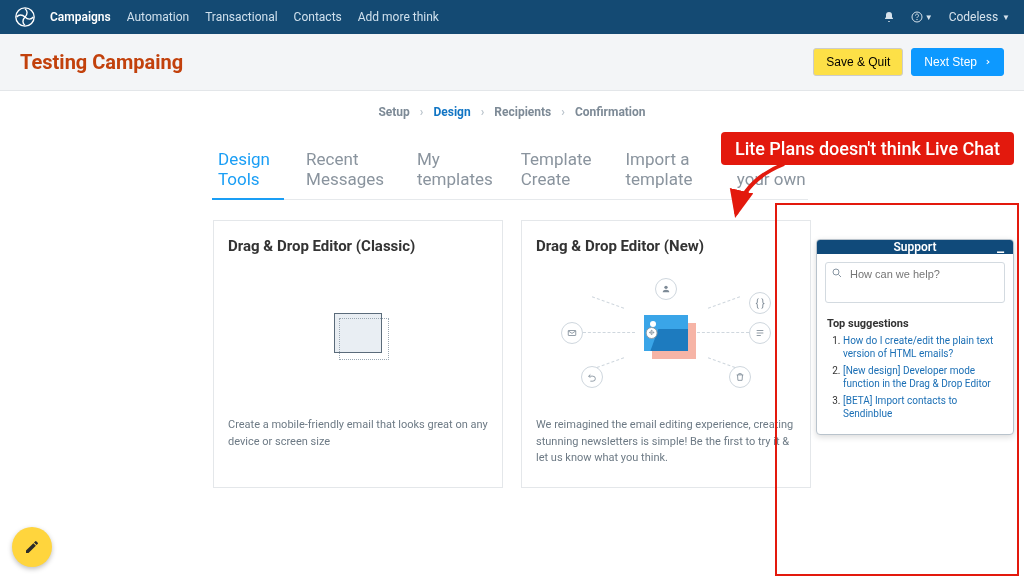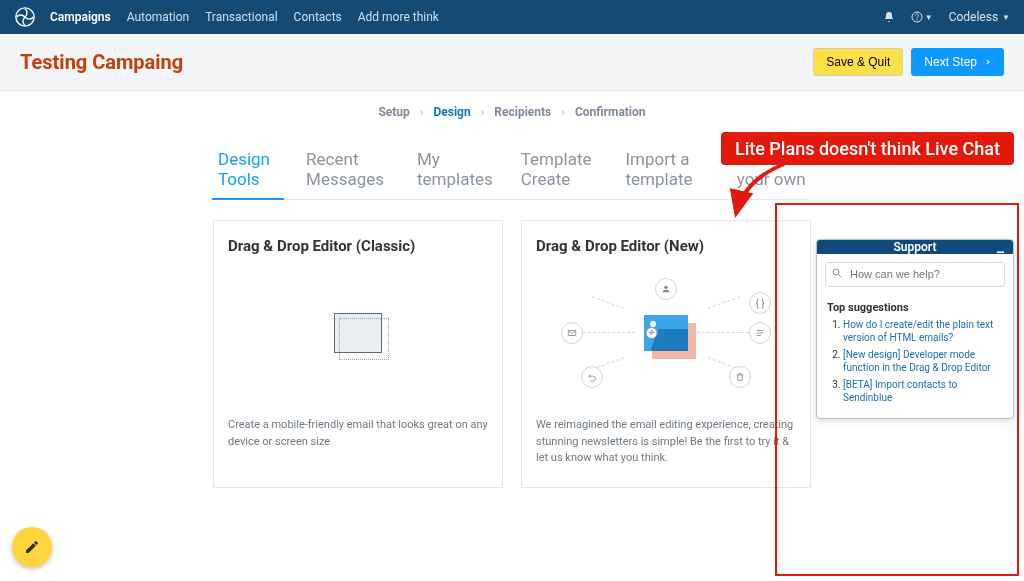--- a/index.html
+++ b/index.html
@@ -50,21 +50,21 @@
   .center-img .pic::after { content:""; position:absolute; right:-6px; bottom:-2px; width:40px; height:24px; background:#1d7bbf; transform: skewX(-20deg); }
   .cross { position:absolute; left:50%; top:50%; width:12px; height:12px; border:1px solid #8c99a5; border-radius:50%; transform: translate(-170%, -50%); background:#fff; font-size:7px; display:flex;align-items:center;justify-content:center;color:#8c99a5;}
   .orbit-node { position: absolute; width: 22px; height: 22px; border: 1px solid #cfd7de; border-radius: 50%; background: #fff; display: flex; align-items: center; justify-content: center; font-size: 10px; color: #7d8a96; }
   .orbit-line { position: absolute; border-top: 1px dashed #cfd7de; }
 
   
   .support { position: absolute; right: 10px; top: 239px; width: 198px; border: 1px solid #b9c3cc; border-radius: 4px; box-shadow: 0 2px 6px rgba(0,0,0,0.15); background: #fff; z-index: 5; overflow: hidden; }
   .support-head { background: #104a7a; color: #fff; padding: 0 10px; display: flex; align-items: center; justify-content: center; font-size: 12px; font-weight: 600; position: relative; }
   .support-min { position: absolute; right: 8px; top: 4px; font-size: 14px; cursor: pointer; }
   .support-search { margin: 8px; position: relative; }
-  .support-search input { width: 100%; padding: 5px 6px 6px 24px; border: 1px solid #d3dae0; border-radius: 3px; font-size: 11px; }
+  .support-search input { width: 100%; padding: 5px 6px 22px 24px; border: 1px solid #d3dae0; border-radius: 3px; font-size: 11px; }
   .support-search .sicon { position: absolute; left: 6px; top: 5px; color: #8795a2; }
   .support-body { padding: 6px 10px 10px; }
   .sug-title { font-weight: 700; font-size: 11px; margin-bottom: 4px; }
   .sug-list { list-style: decimal; padding-left: 16px; }
   .sug-list li { font-size: 10px; margin-bottom: 4px; line-height: 1.3; }
   .sug-list a { color: #1b6fb5; text-decoration: none; }
 
   
   .annotation { position: absolute; right: 10px; top: 132px; background: #e3190d; color: #fff; font-size: 18px; font-weight: 500; padding: 6px 14px; border-radius: 4px; z-index: 10; }
   .anno-arrow { position: absolute; right: 230px; top: 160px; z-index: 9; pointer-events:none; }

